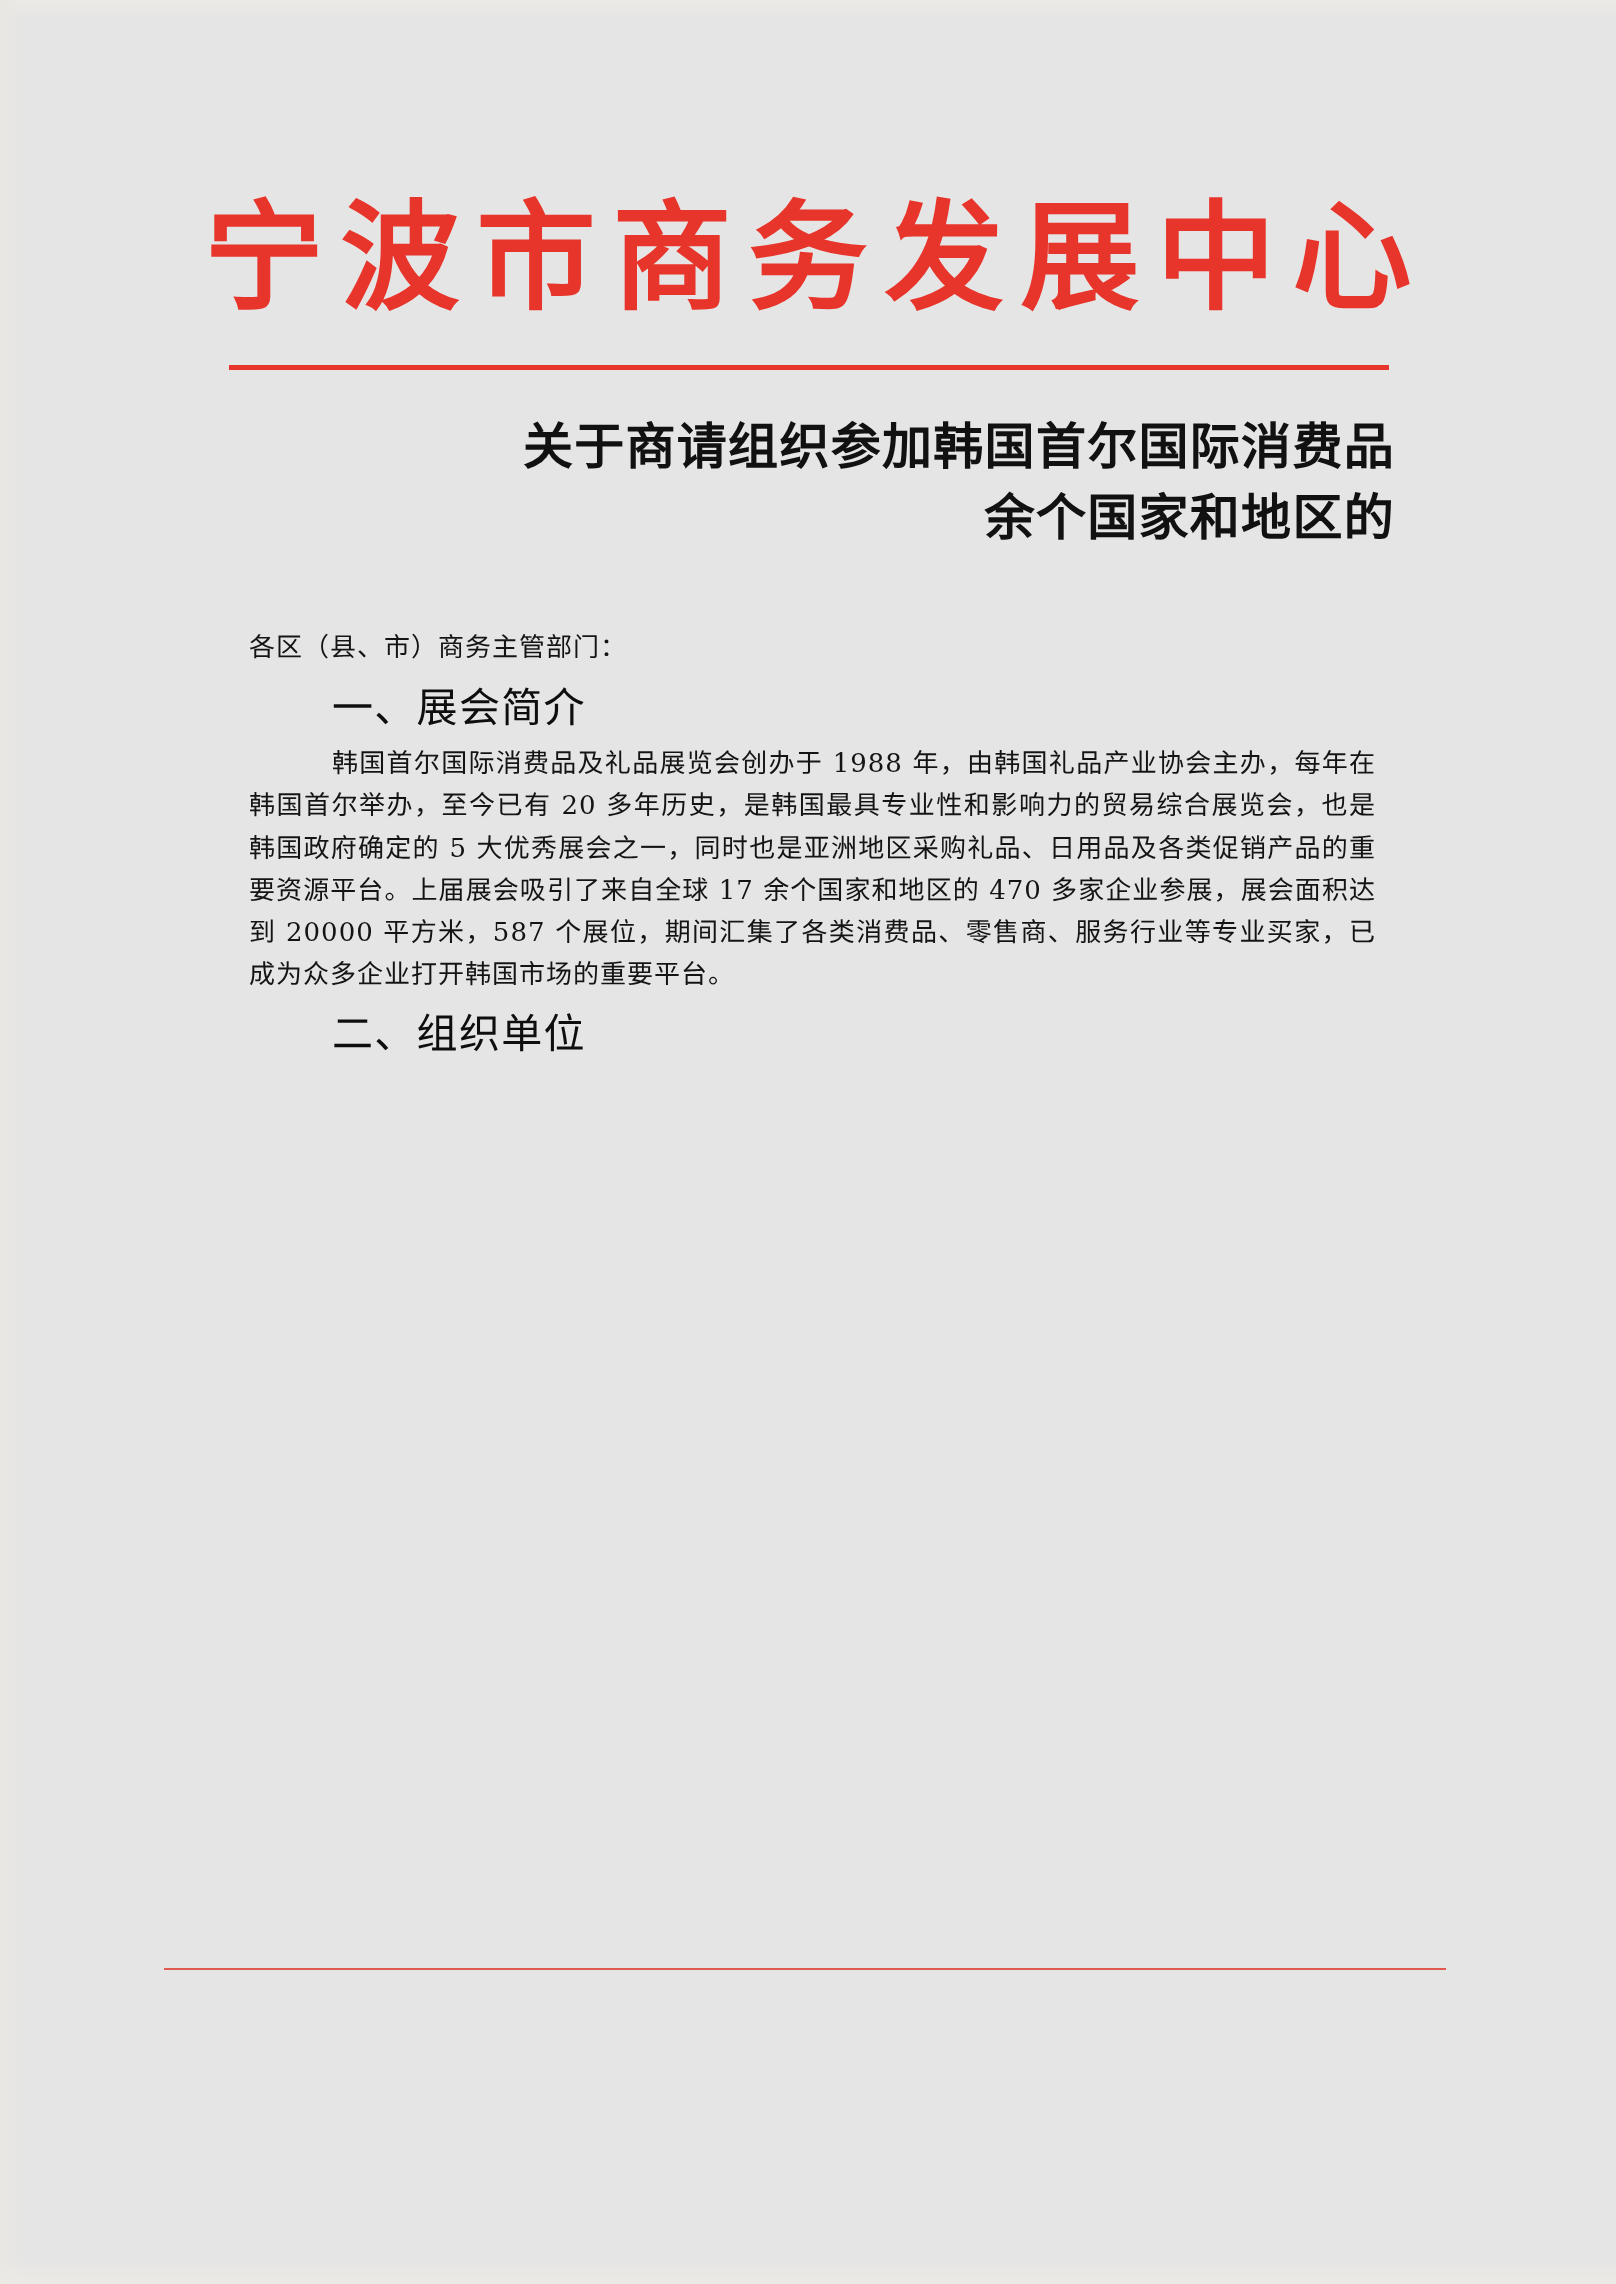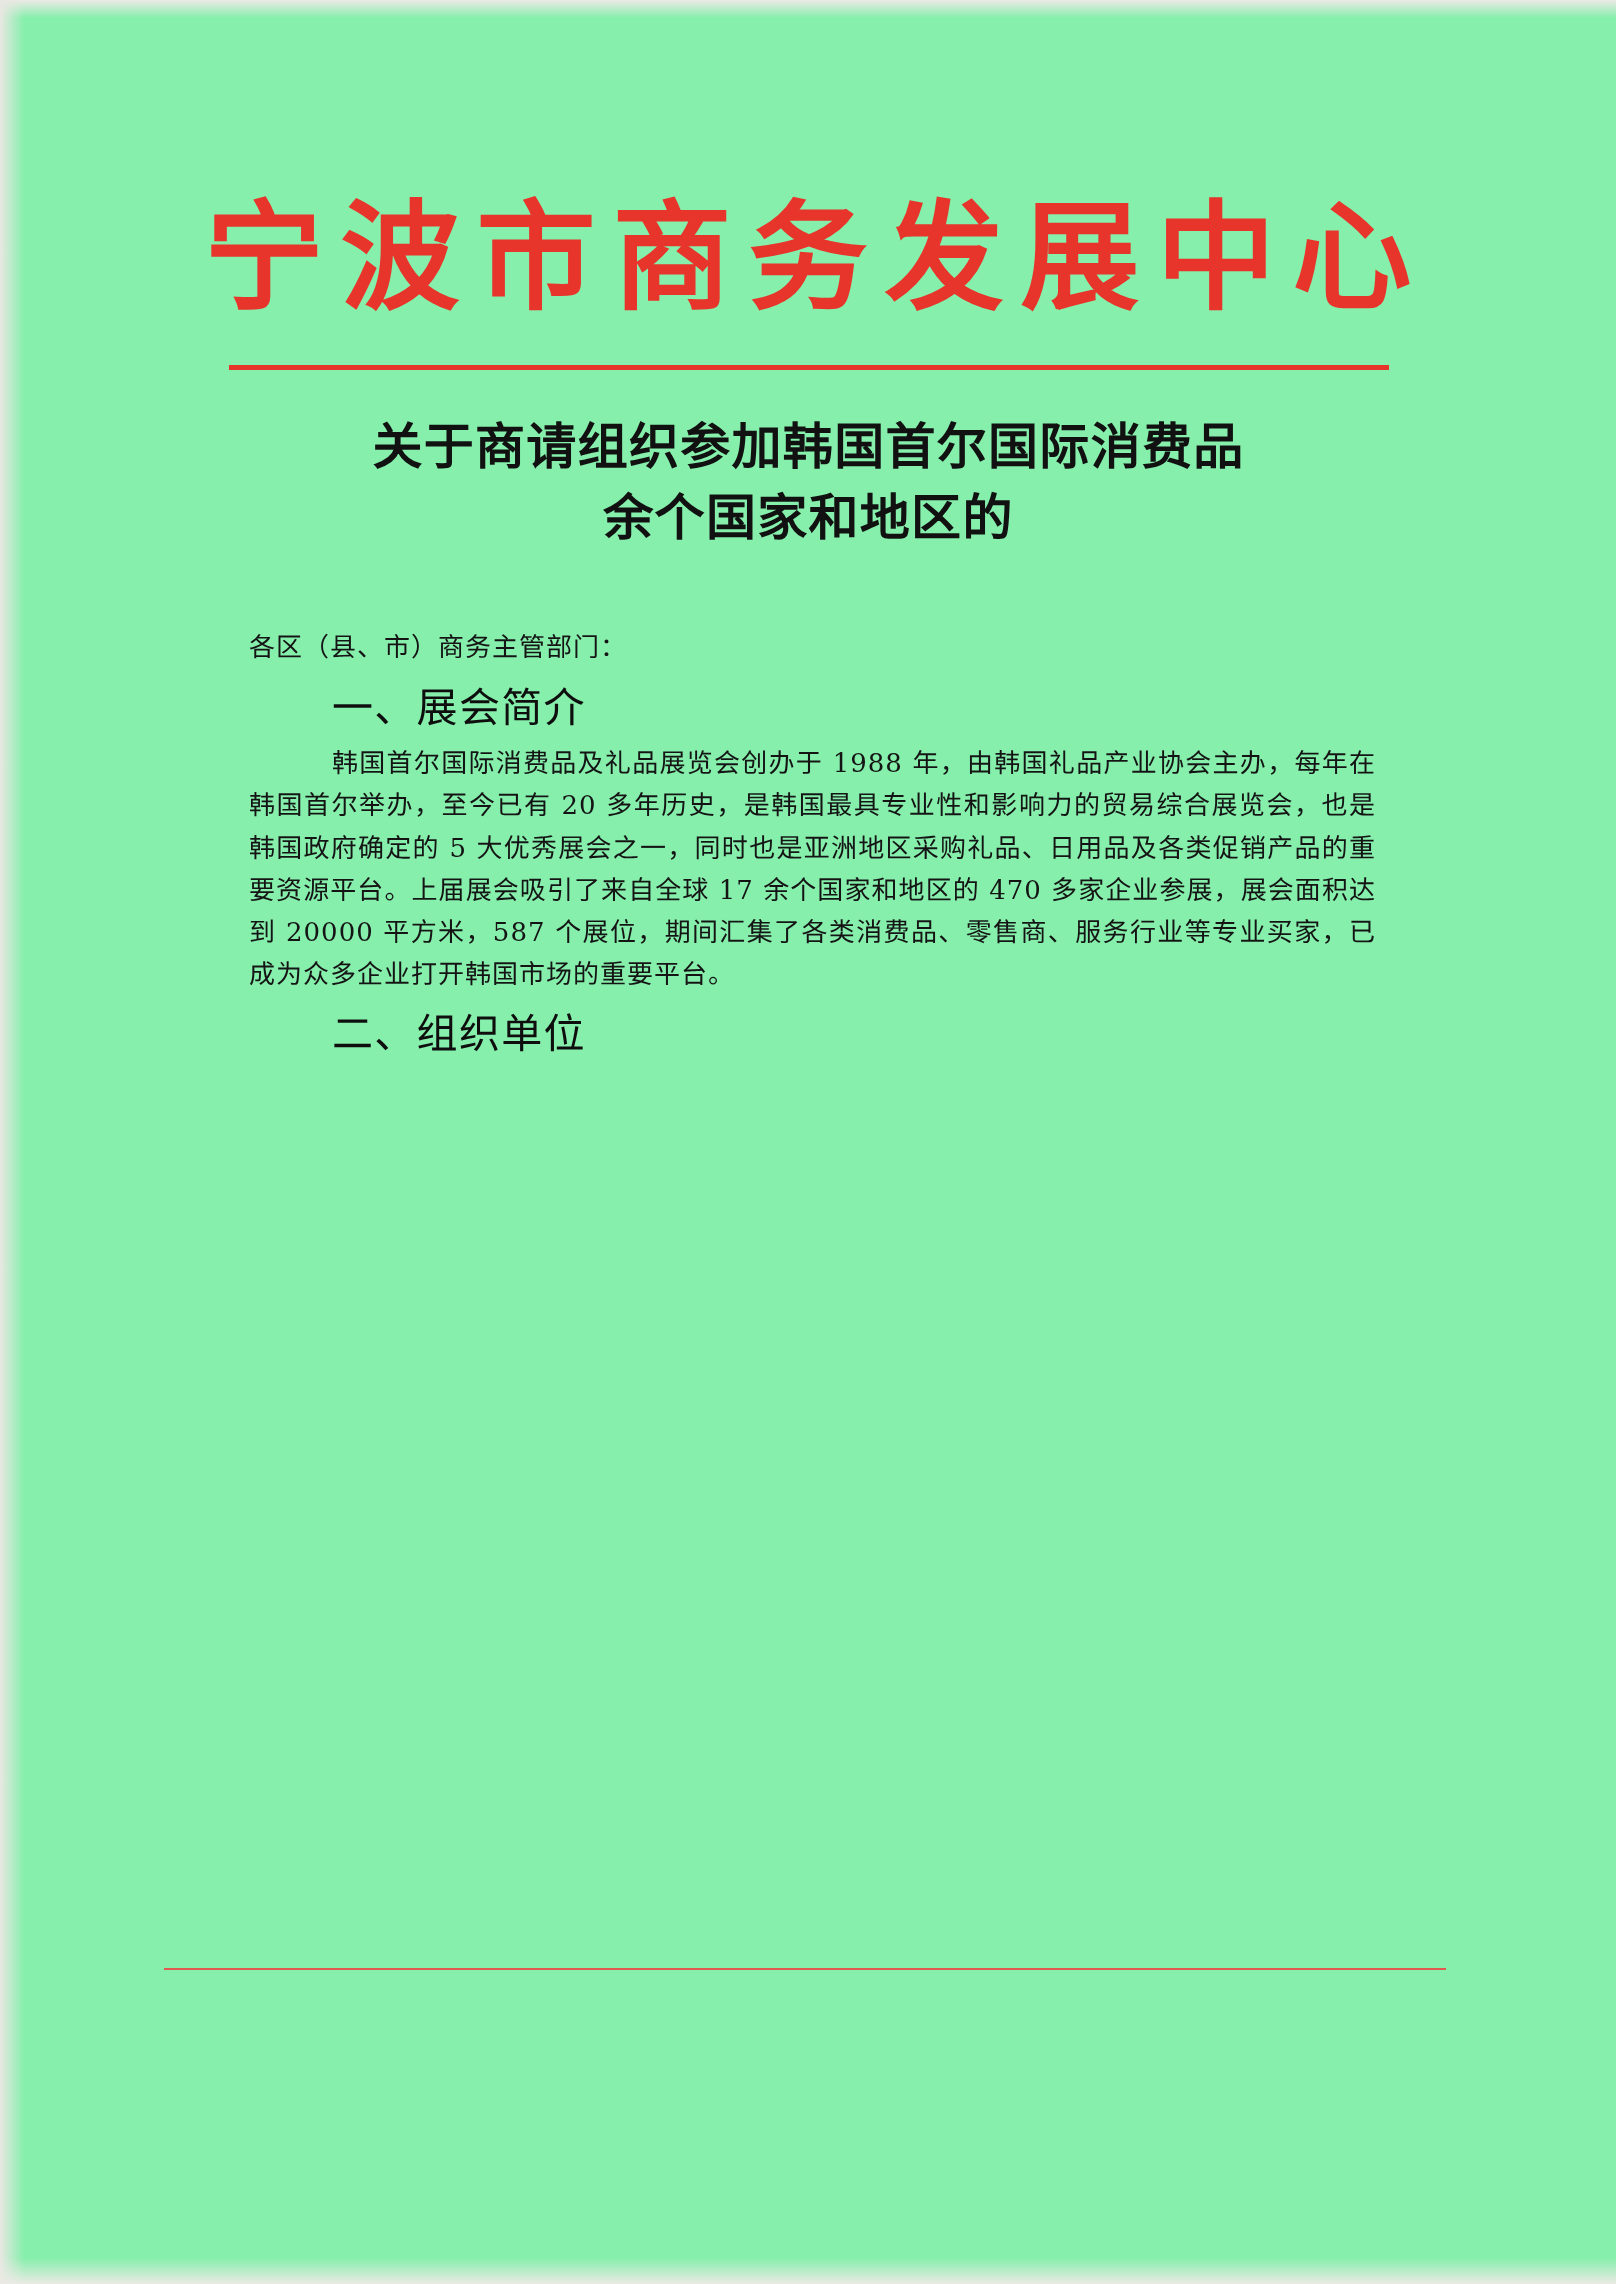--- a/index.html
+++ b/index.html
@@ -16,21 +16,21 @@
     color: #1a1a1a;
     overflow: hidden;
   }
 
   .page {
     position: absolute;
     top: 0;
     left: 0;
     width: 1616px;
     height: 2284px;
-    background: #86efac;
+    background: #e5e5e5;
   }
 
   
   .letterhead {
     position: absolute;
     top: 195px;
     left: 0;
     width: 1616px;
     text-align: center;
   }
@@ -52,21 +52,21 @@
     height: 4.6px;
     background: #e8352b;
   }
 
   
   .doc-title {
     position: absolute;
     top: 411px;
     left: 222px;
     width: 1173px;
-    text-align: center;
+    text-align: right;
     font-weight: bold;
     font-size: 50px;
     line-height: 1.42;
     letter-spacing: 1.3px;
     color: #111;
   }
   .doc-title-line {
     display: block;
     white-space: nowrap;
   }

